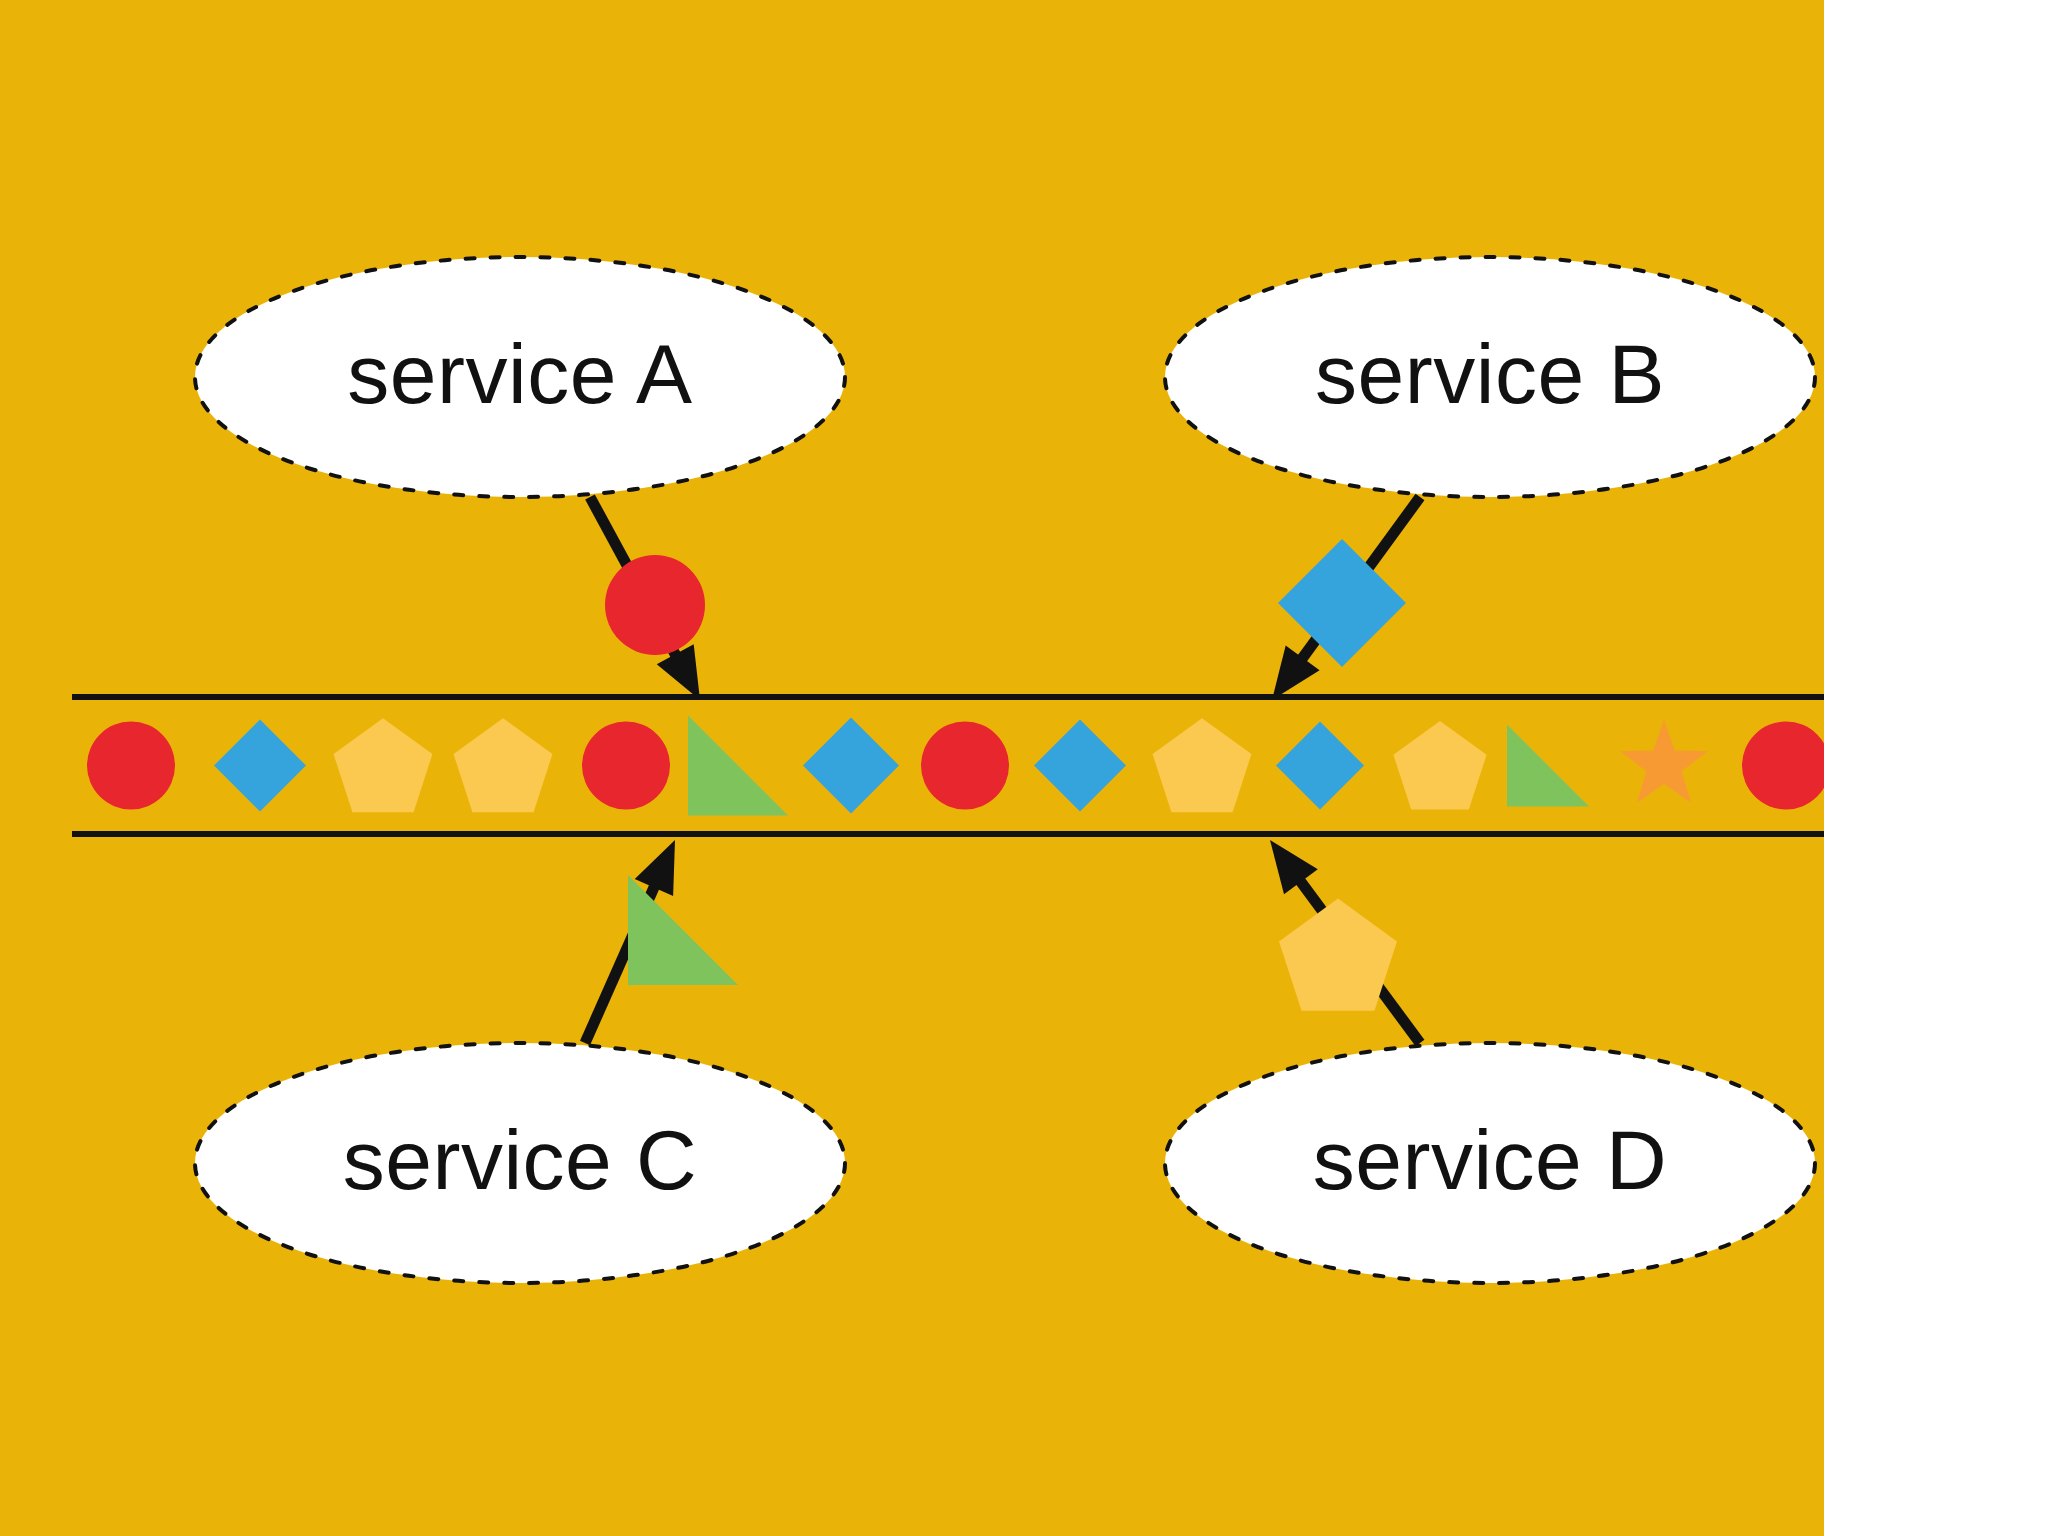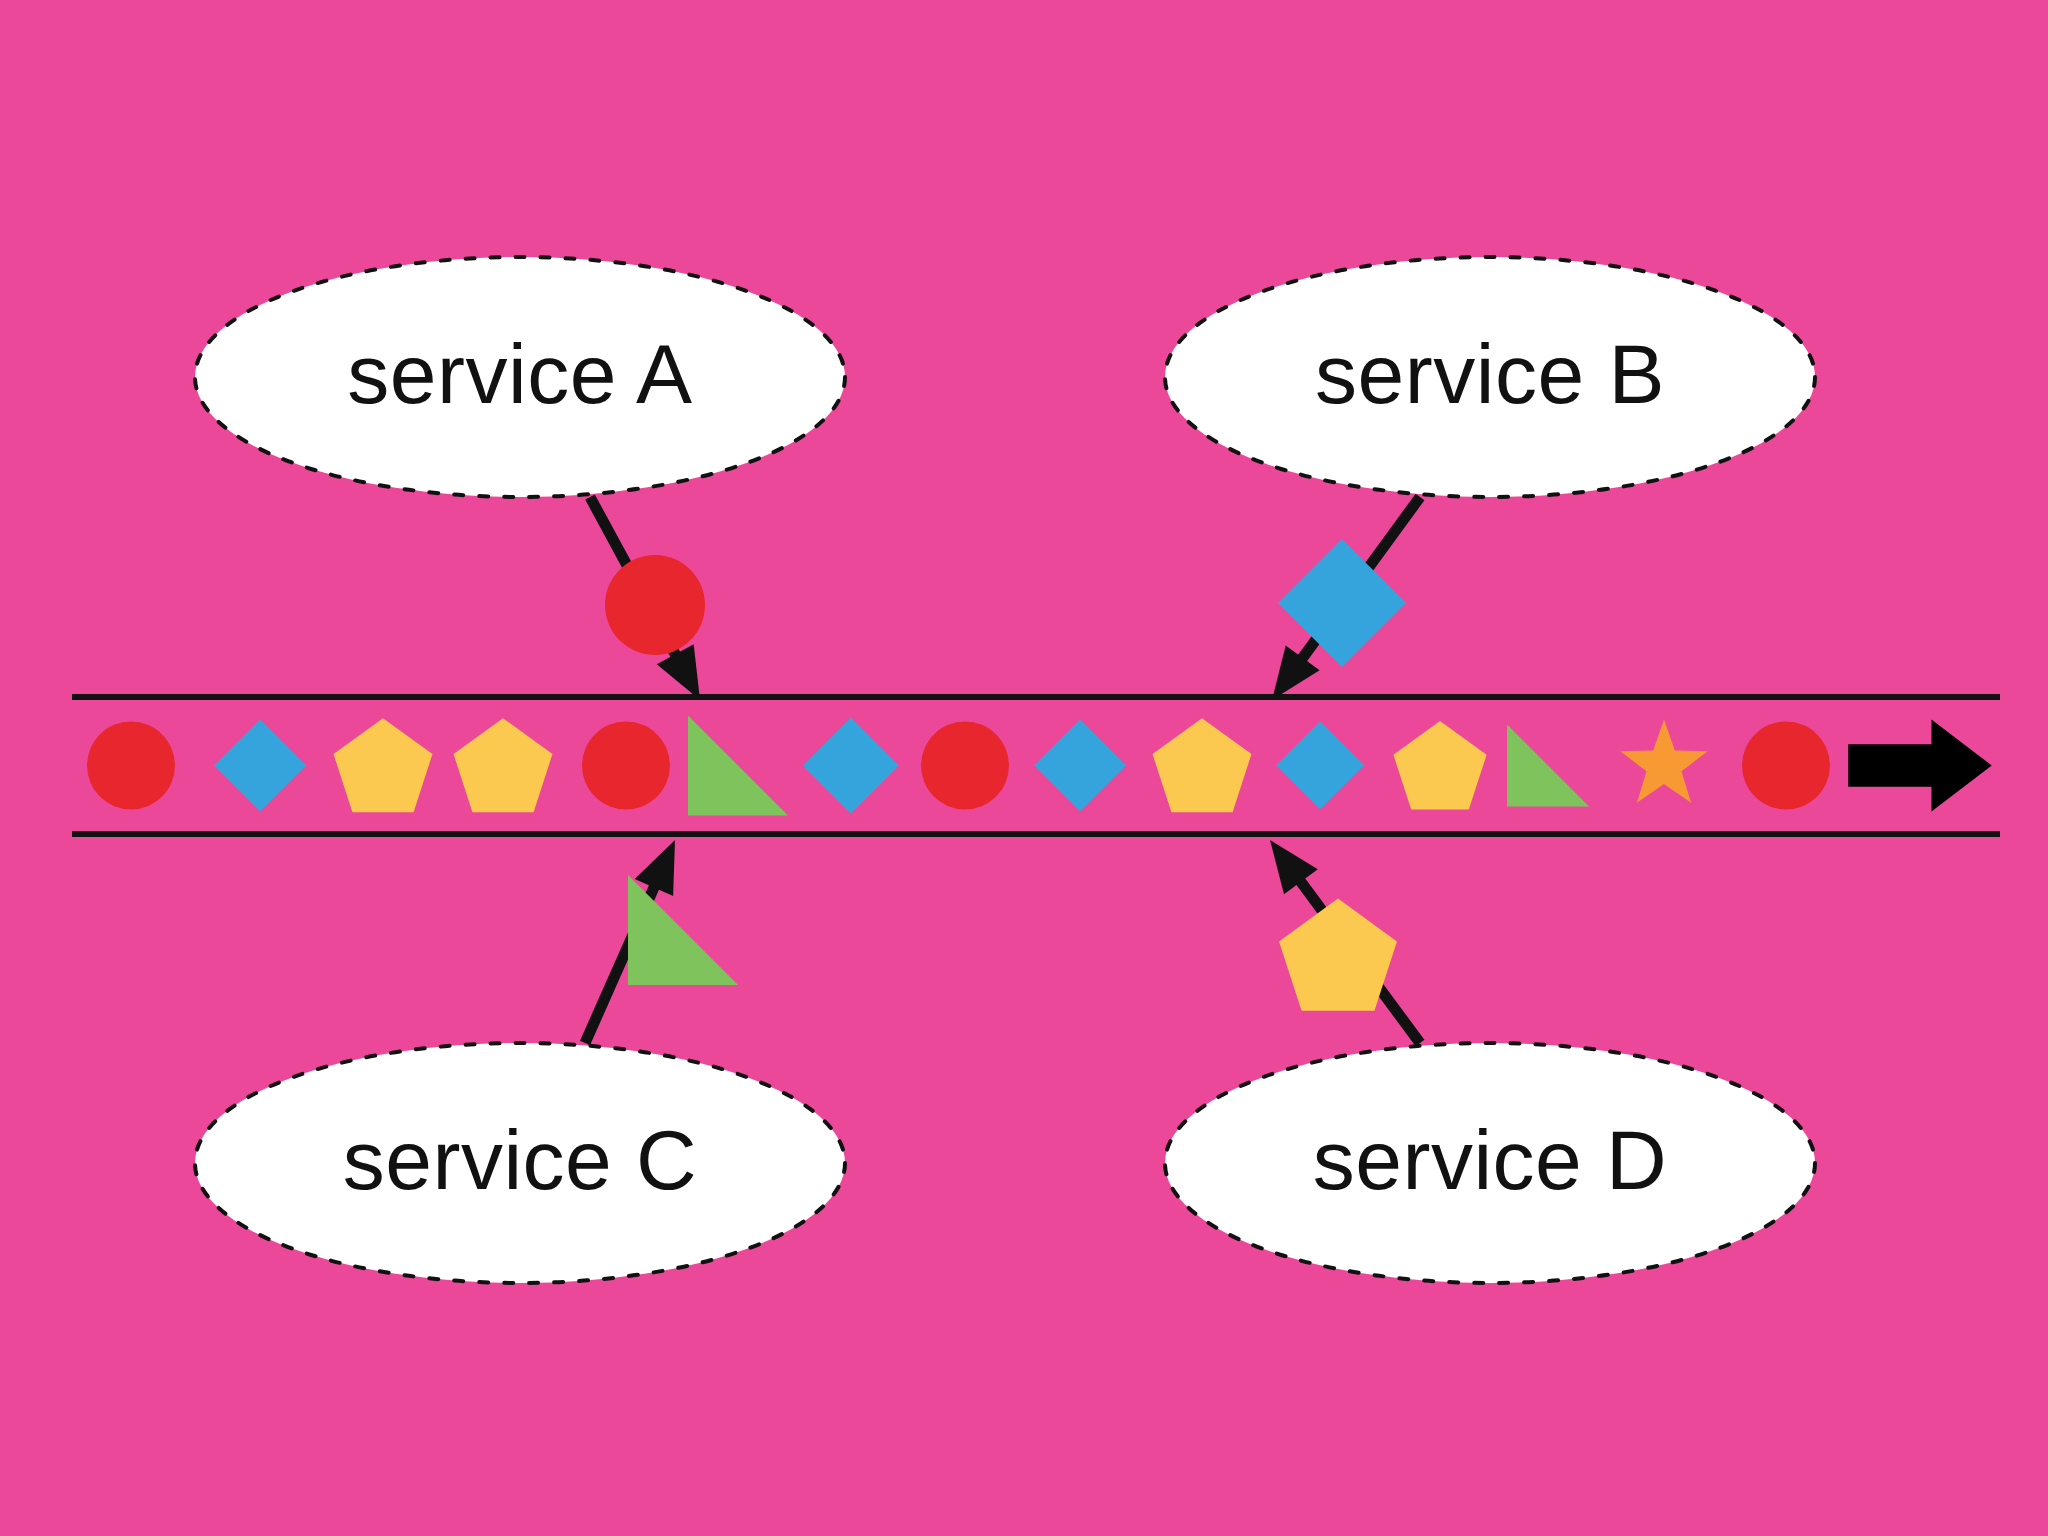--- a/index.html
+++ b/index.html
@@ -5,23 +5,23 @@
   html, body {
     margin: 0;
     padding: 0;
     background: #ffffff;
   }
   body {
     font-family: "Liberation Sans", sans-serif;
   }
   #canvas {
     position: relative;
-    width: 2048px;
+    width: 1824px;
     height: 1536px;
-    background: #ec4899;
+    background: #eab308;
     overflow: hidden;
   }
   #diagram-svg {
     position: absolute;
     left: 0;
     top: 0;
     width: 2048px;
     height: 1536px;
     display: block;
   }

